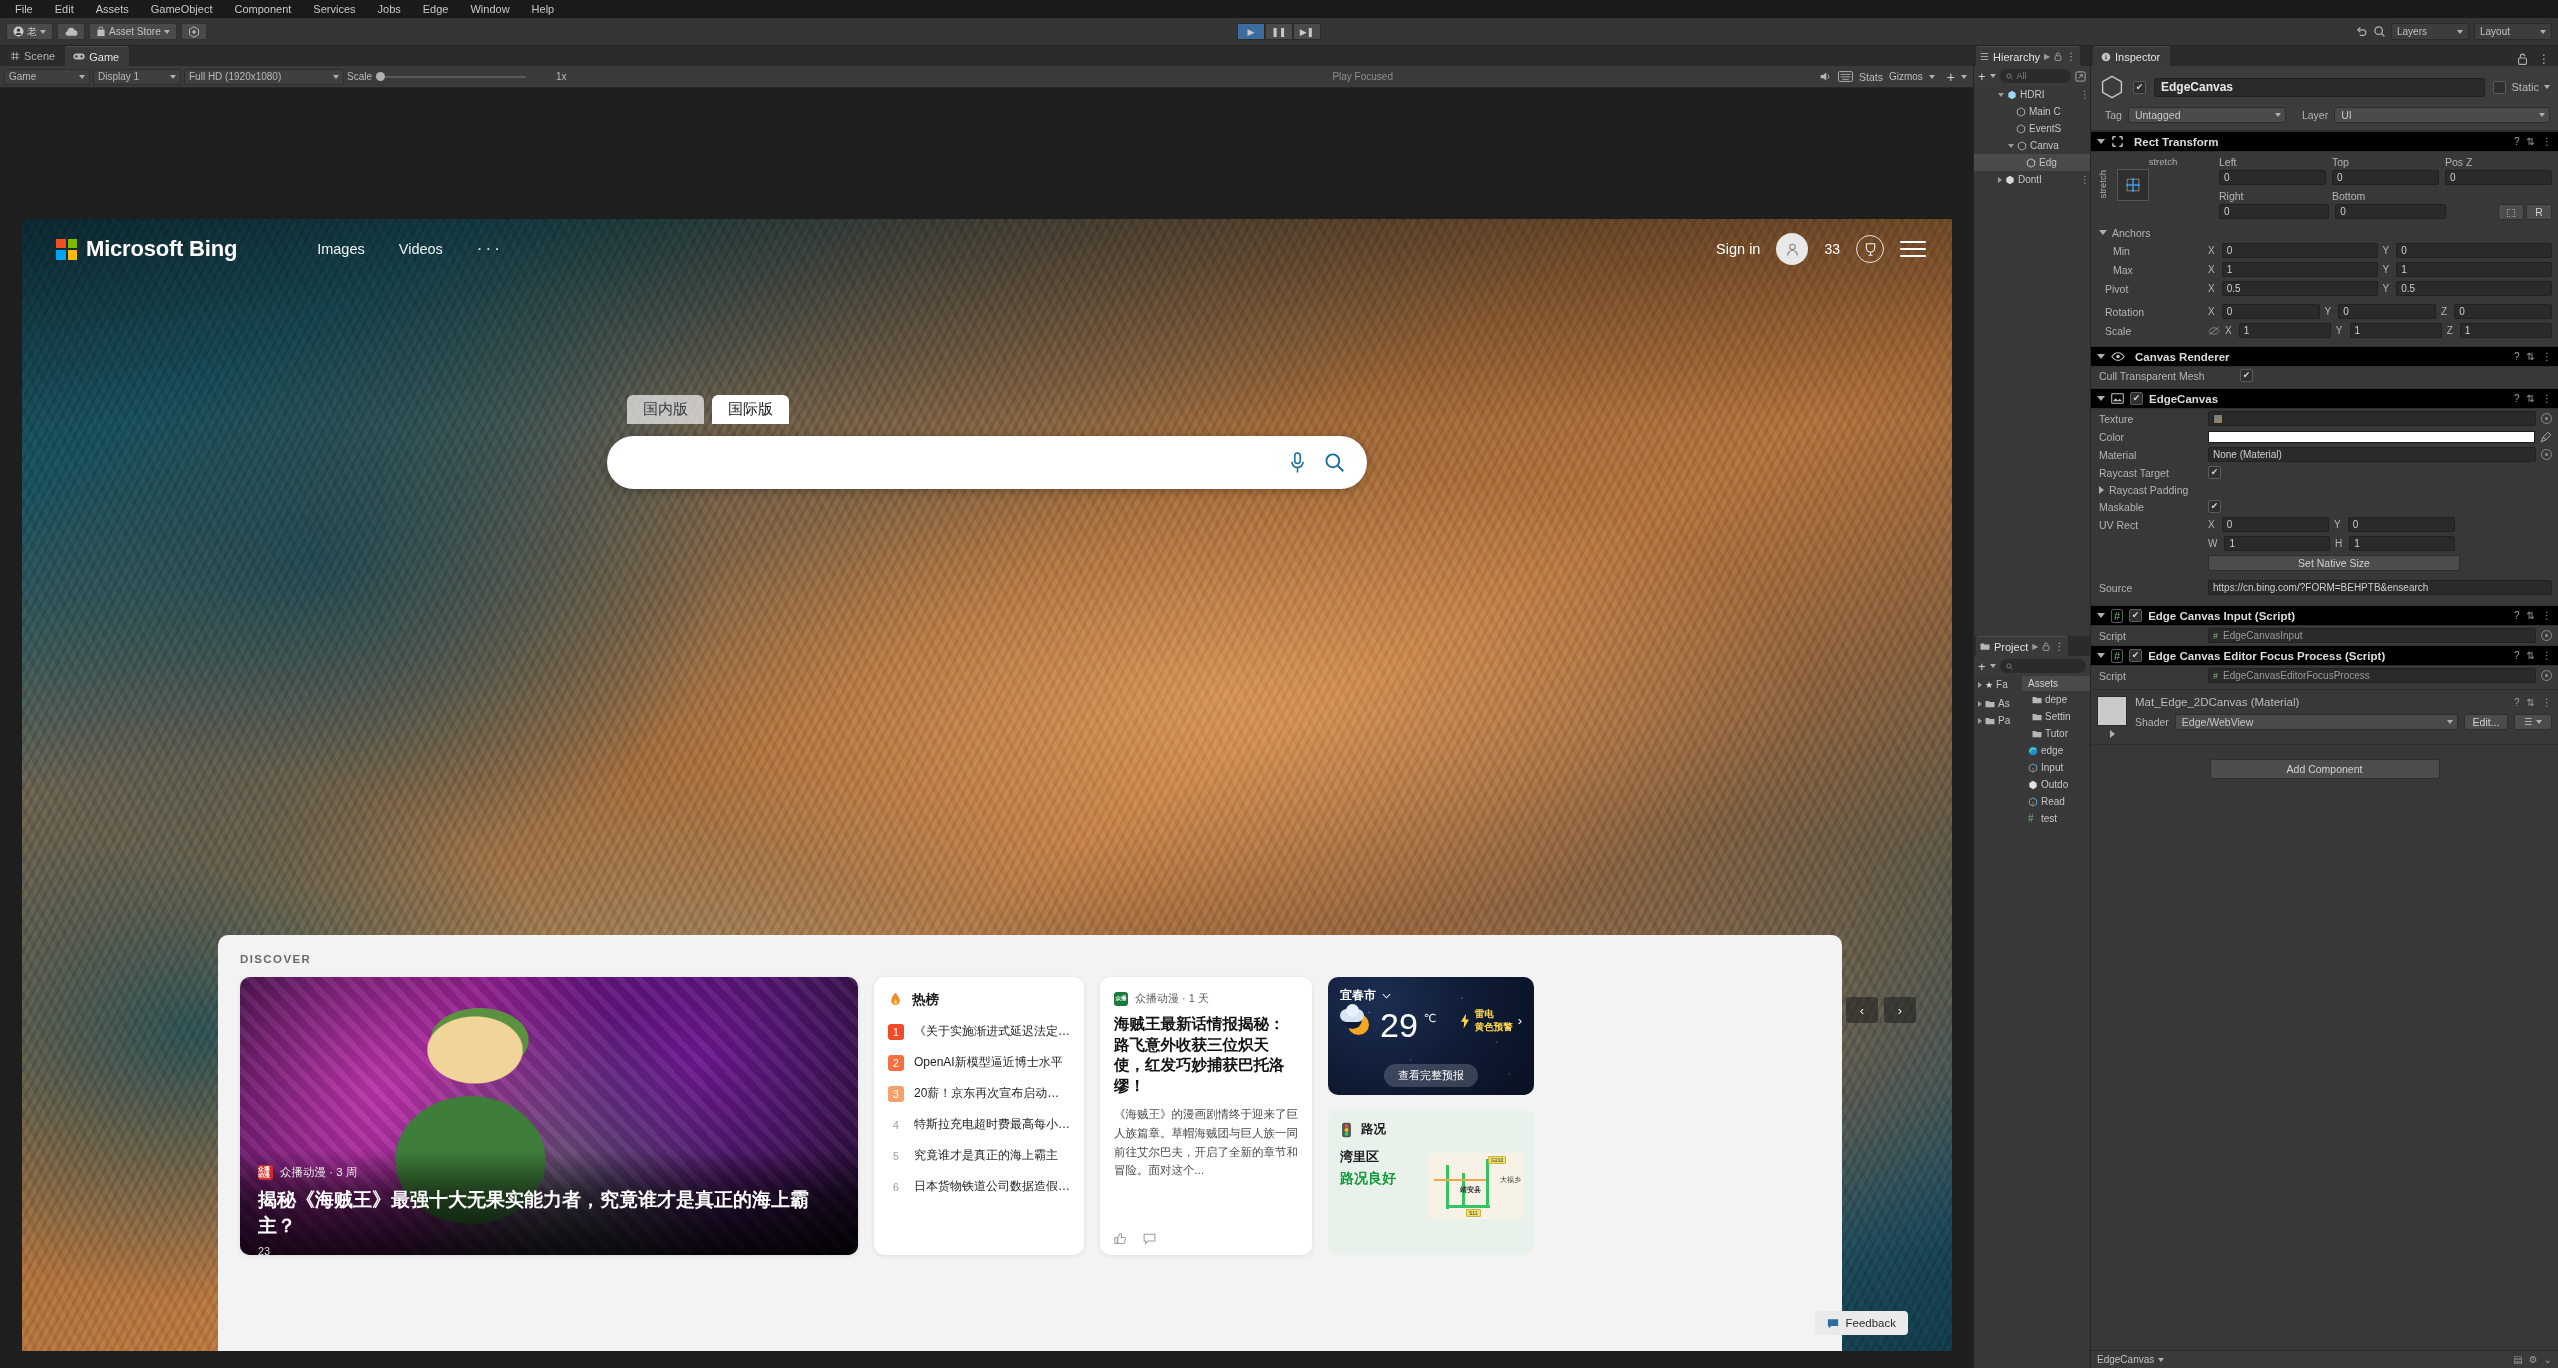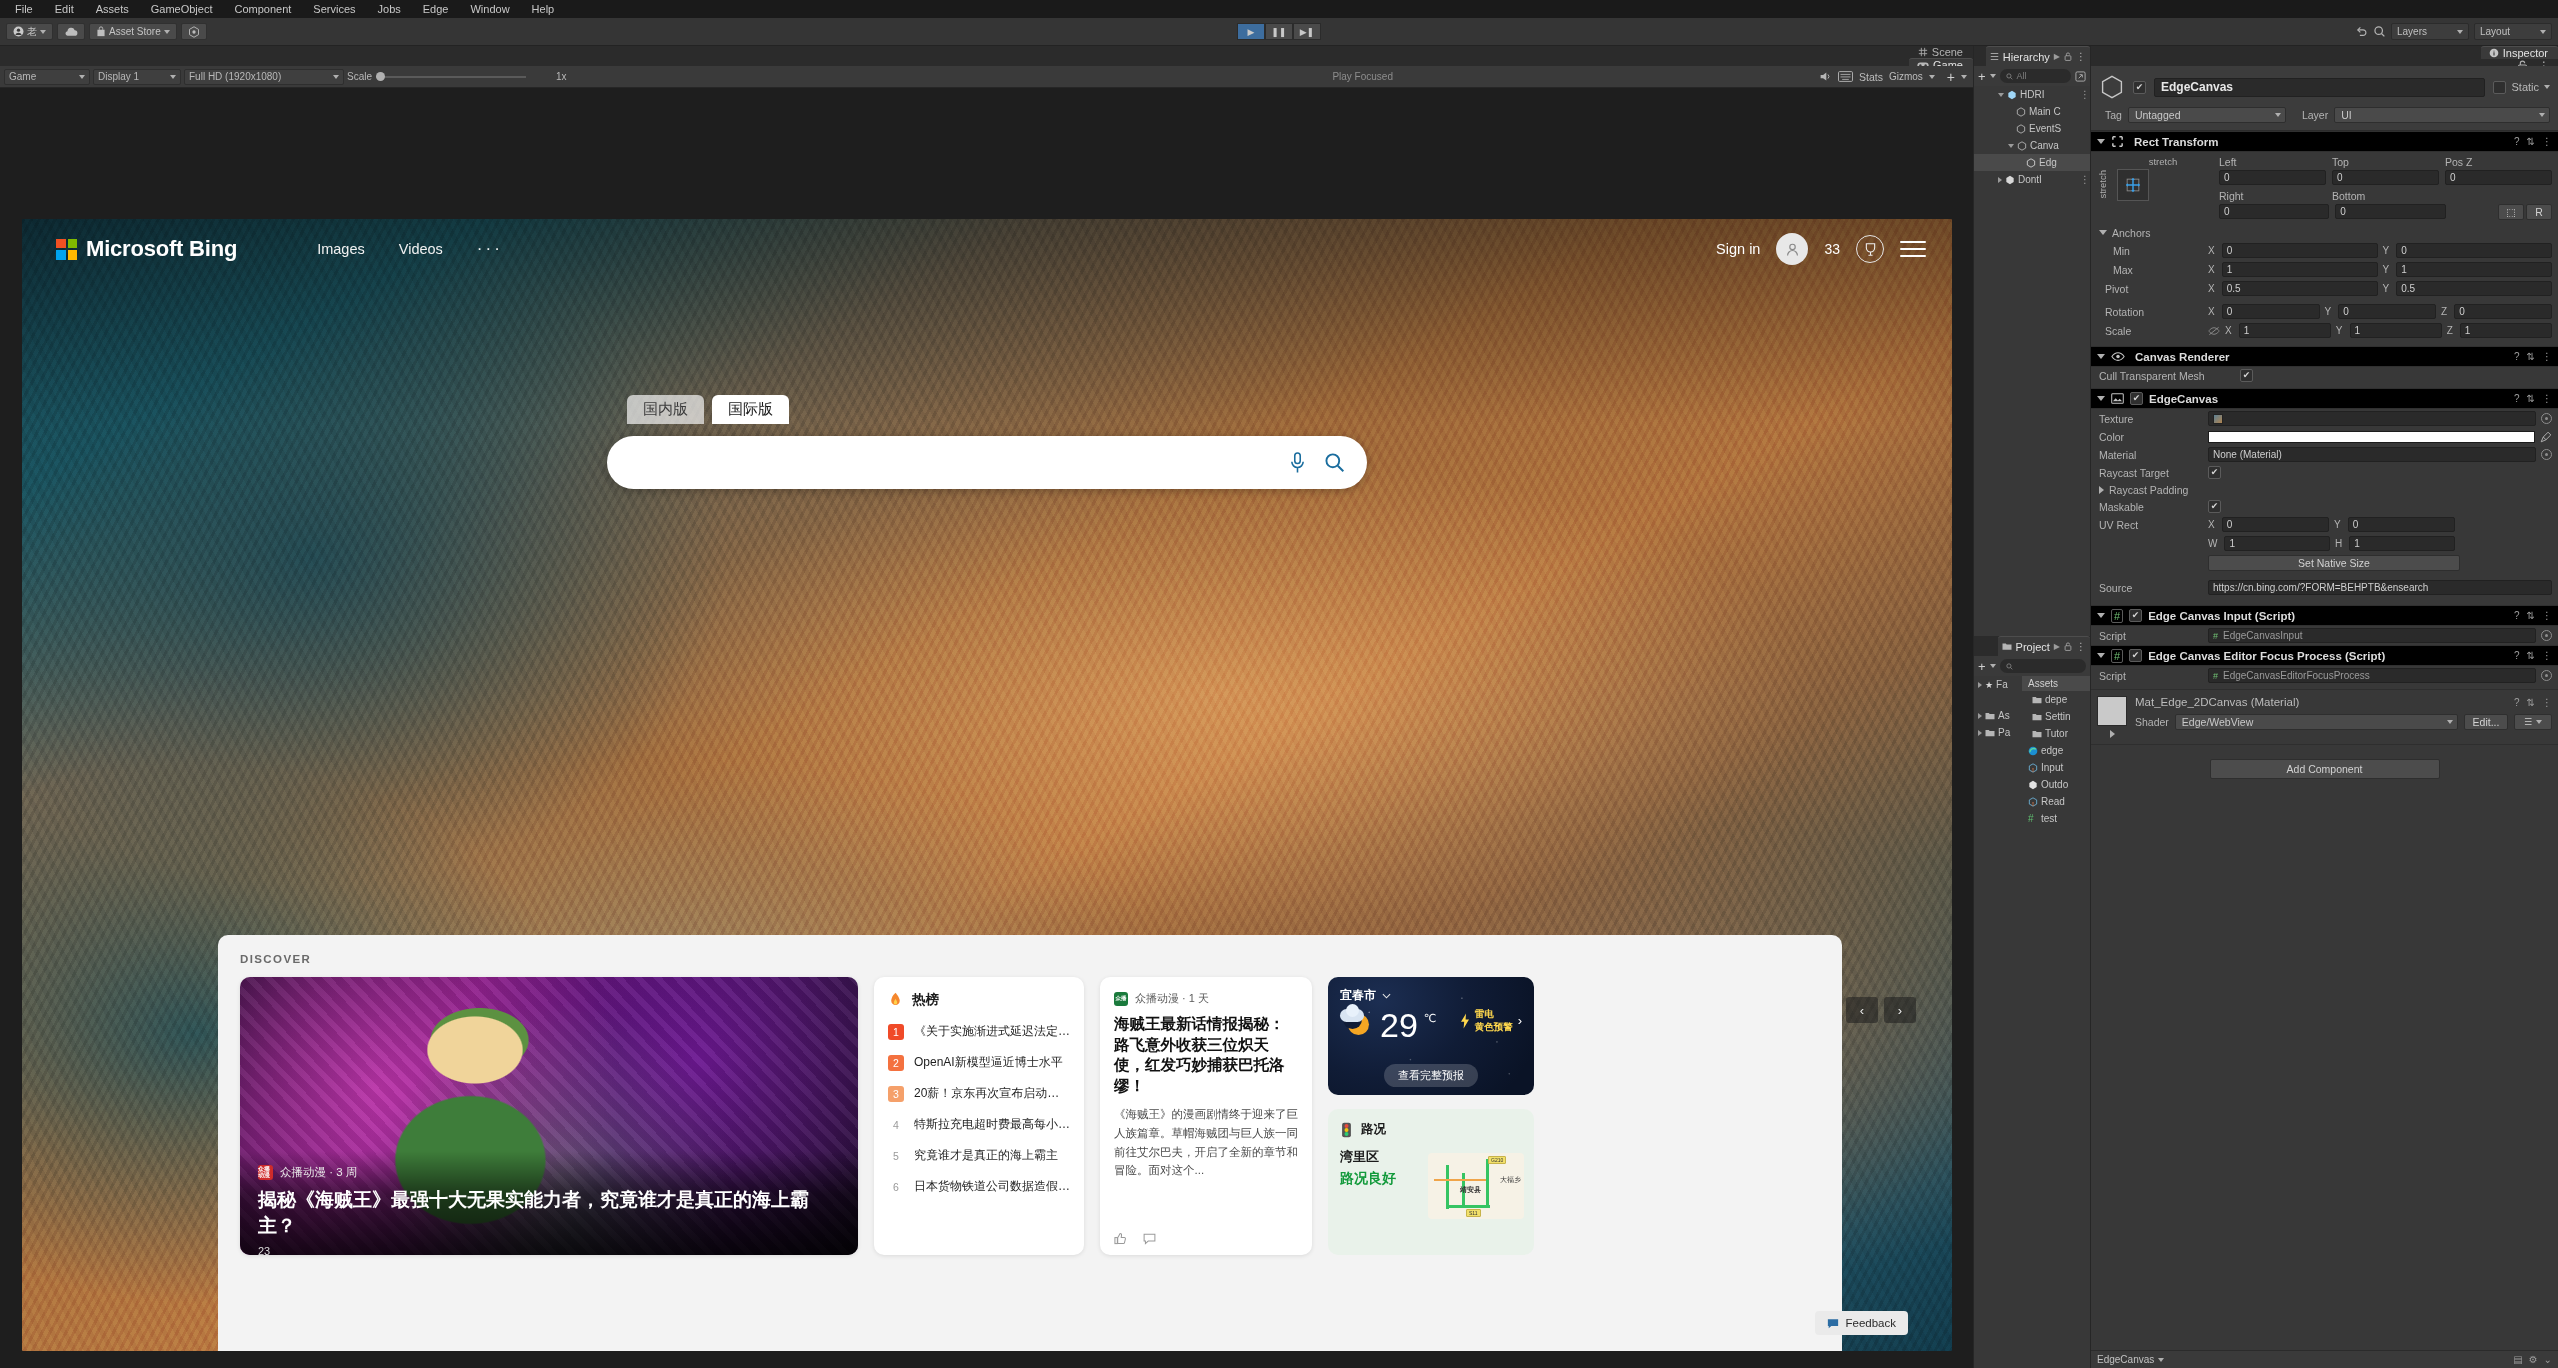--- a/index.html
+++ b/index.html
@@ -46,21 +46,20 @@
   .tb-sel {
     background: #3d3d3d; border: 1px solid #2b2b2b; border-radius: 2px; height: 17px;
     display: flex; align-items: center; justify-content: space-between;
     padding: 0 5px; color: #c0c0c0; font-size: 10px;
   }
 
   
   .panel-tabbar {
     height: 20px; background: #2b2b2b; display: flex; align-items: flex-end;
     padding-left: 2px;
-    flex-direction: column;
   }
   .ptab {
     height: 20px; display: flex; align-items: center; gap: 4px;
     padding: 0 10px 0 8px; font-size: 11px; color: #b4b4b4;
     background: transparent; border-top-left-radius: 3px; border-top-right-radius: 3px;
   }
   .ptab.active { background: #3a3a3a; color: #e3e3e3; border-top: 1px solid #4d4d4d;}
 
   
   #game-panel {
@@ -810,21 +809,21 @@
         <span></span>
       </div>
     </div>
     <div style="display:flex; position:relative;">
       <div style="width:48px">
         <div class="tree-row">
           <span class="arr"></span>
           <span style="color:#d8d8d8;font-size:9px">★</span>
           <span>Fa</span>
         </div>
-        <div class="tree-row" style="margin-top:14px">
+        <div class="tree-row" style="margin-top:2px">
           <span class="arr"></span>
           <svg class="gobj-ic" viewBox="0 0 12 10">
               <path d="M0.6 1.4h4l1 1.2h5.8v6.2H0.6z" fill="#b6b6b6"></path>
             </svg>
           <span>As</span>
         </div>
         <div class="tree-row">
           <span class="arr"></span>
           <svg class="gobj-ic" viewBox="0 0 12 10">
               <path d="M0.6 1.4h4l1 1.2h5.8v6.2H0.6z" fill="#b6b6b6"></path>

